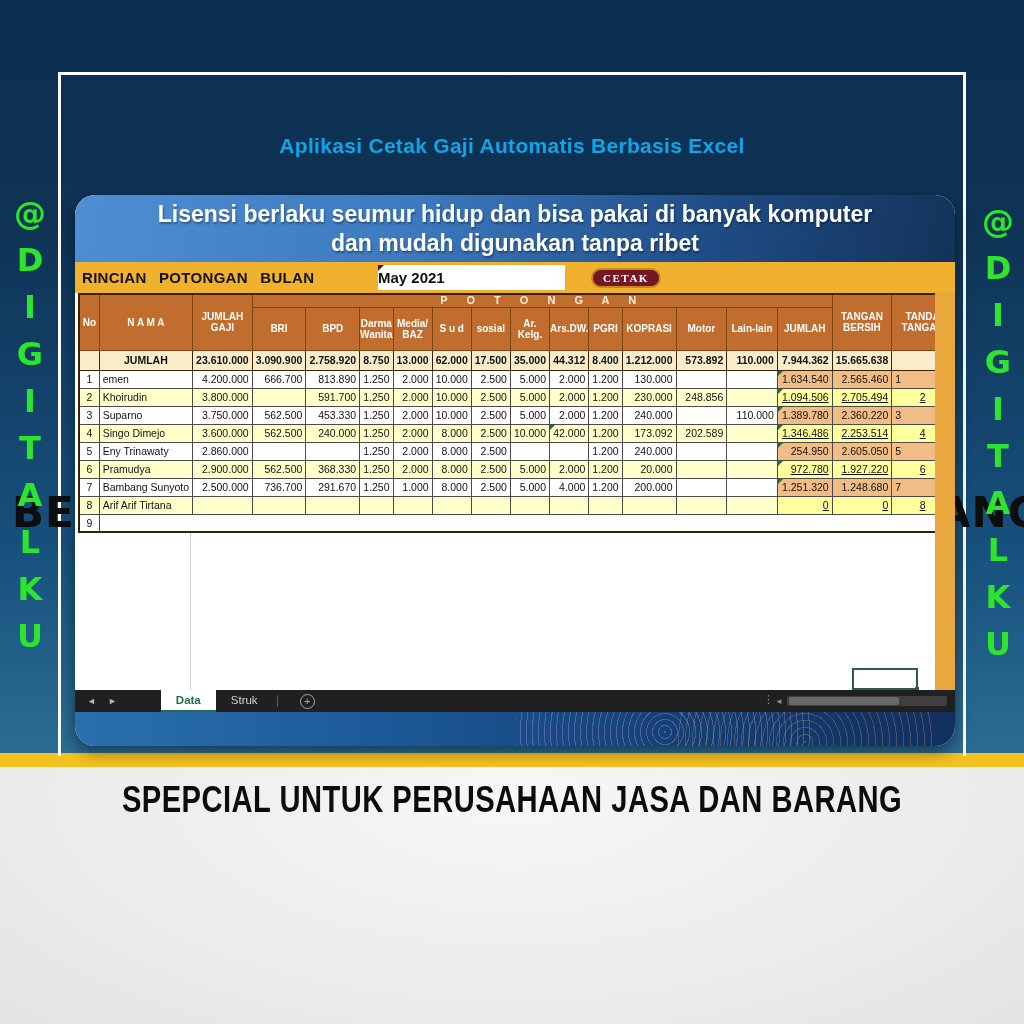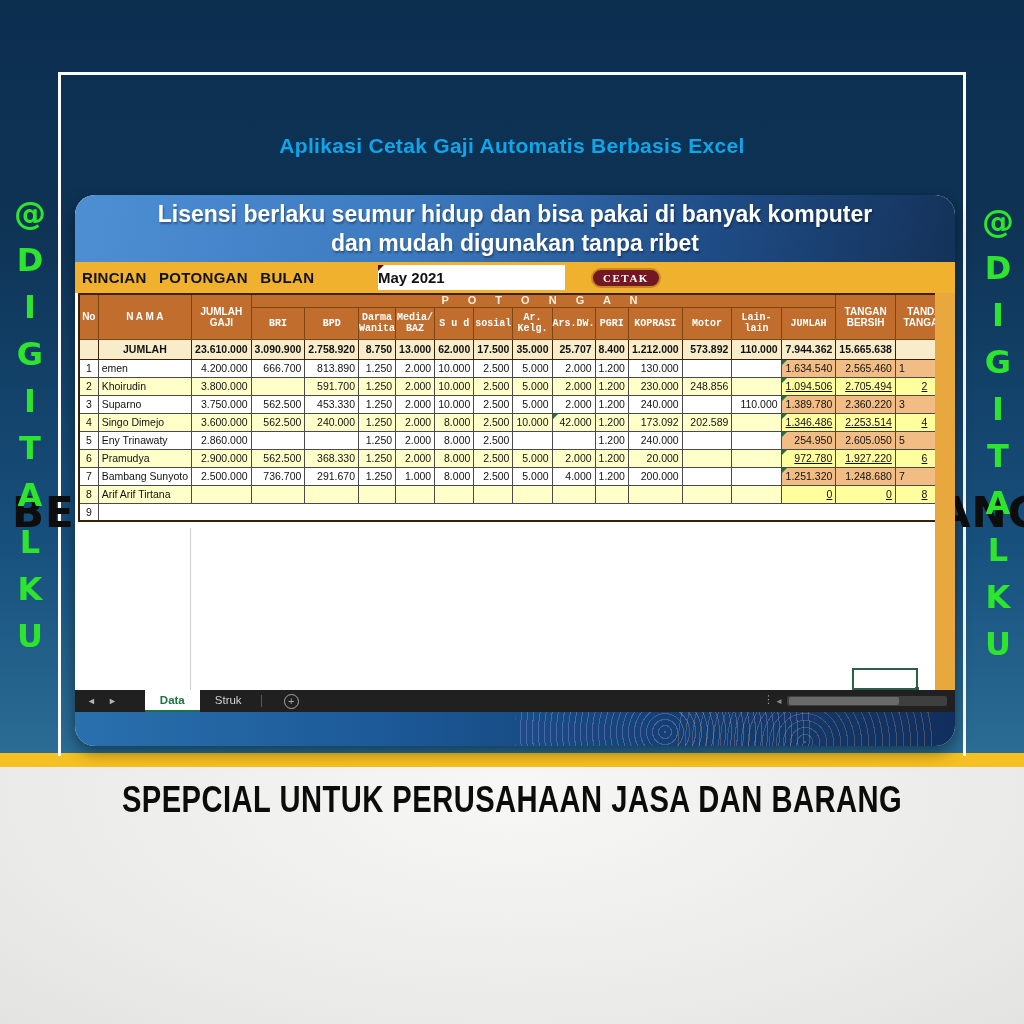--- a/index.html
+++ b/index.html
@@ -69,21 +69,21 @@
   .sheet { position:absolute; left:0; top:98px; width:880px; height:397px; background:#fff; }
   .gold-strip { position:absolute; left:860px; top:98px; width:20px; height:397px; background:#e8a83e; }
   .grid-ext { position:absolute; left:115px; top:333px; width:1px; height:162px; background:#cfcfcf; }
 
   
   table.sheet-table { position:absolute; left:3px; top:98px; border-collapse:collapse;
     table-layout:fixed; border:2px solid #3b2106; background:#fff; }
   .sheet-table th { background:#c16d2e; color:#fff; border:1px solid #7c4613;
     font-size:10px; font-weight:700; line-height:11px; padding:1px 0; text-align:center; }
   .sheet-table th.group { font-size:11px; letter-spacing:8px; color:#ffeede; height:13px; padding:0; }
-  .sheet-table th.hsub { height:32px;font-family:Liberation Mono, monospace; }
+  .sheet-table th.hsub { height:43px; }
   .sheet-table td { border:1px solid #4a4a4a; height:18px; padding:0 3px; font-size:10.5px;
     color:#111; white-space:nowrap; overflow:hidden; }
   .sheet-table tr.totals td { background:#f8ecca; font-weight:700; height:20px; border-color:#3b2106; }
   .sheet-table tr.totals td.c-label { text-align:center; }
   .sheet-table tr.r-odd td { background:#fff; }
   .sheet-table tr.r-even td { background:#ffffc9; }
   .sheet-table td.c-no { background:#f4c48e; text-align:center; }
   .sheet-table tr.totals td.c-no { background:#f8ecca; }
   .sheet-table td.num { text-align:right; }
   .sheet-table tr.r-odd td.sumcol { background:#f2bd85; }
@@ -99,21 +99,21 @@
     background:#fff; border:2px solid #2d5f47; }
   .selection-box::after { content:""; position:absolute; right:-3px; bottom:-3px;
     width:4px; height:4px; background:#2d5f47; }
 
   
   .tabbar { position:absolute; left:0; top:495px; width:880px; height:22px; background:#202020;
     display:flex; align-items:center; }
   .tnav { color:#b5b5b5; font-size:9px; margin-left:12px; }
   .tab { height:22px; line-height:20px; padding:0 15px; font-size:11.5px; color:#d2d2d2; }
   .tab.active { background:#fff; color:#1e7145; font-weight:700; border-bottom:2px solid #1e7145;
-    margin-left:28px; }
+    margin-left:44px; }
   .tdiv { width:1px; height:12px; background:#5a5a5a; margin-left:4px; }
   .addbtn { width:15px; height:15px; border:1px solid #a8a8a8; border-radius:50%; color:#a8a8a8;
     font-size:11px; line-height:13px; text-align:center; margin-left:22px; }
   .more { position:absolute; left:688px; top:3px; color:#9a9a9a; font-size:11px; }
   .scrolll { position:absolute; left:700px; top:7px; color:#8a8a8a; font-size:8px; }
   .track { position:absolute; left:712px; top:6px; width:160px; height:10px; background:#3f3f3f;
     border-radius:2px; }
   .thumb { position:absolute; left:2px; top:1px; width:110px; height:8px; background:#6a6a6a;
     border-radius:2px; }
 
@@ -271,21 +271,21 @@
             <td class="c-no"></td>
             <td class="c-label">JUMLAH</td>
             <td class="num">23.610.000</td>
             <td class="num">3.090.900</td>
             <td class="num">2.758.920</td>
             <td class="num">8.750</td>
             <td class="num">13.000</td>
             <td class="num">62.000</td>
             <td class="num">17.500</td>
             <td class="num">35.000</td>
-            <td class="num">25.707</td>
+            <td class="num">44.312</td>
             <td class="num">8.400</td>
             <td class="num">1.212.000</td>
             <td class="num">573.892</td>
             <td class="num">110.000</td>
             <td class="num">7.944.362</td>
             <td class="num">15.665.638</td>
             <td></td>
           </tr>
           <tr class="r-odd">
             <td class="c-no">1</td>

